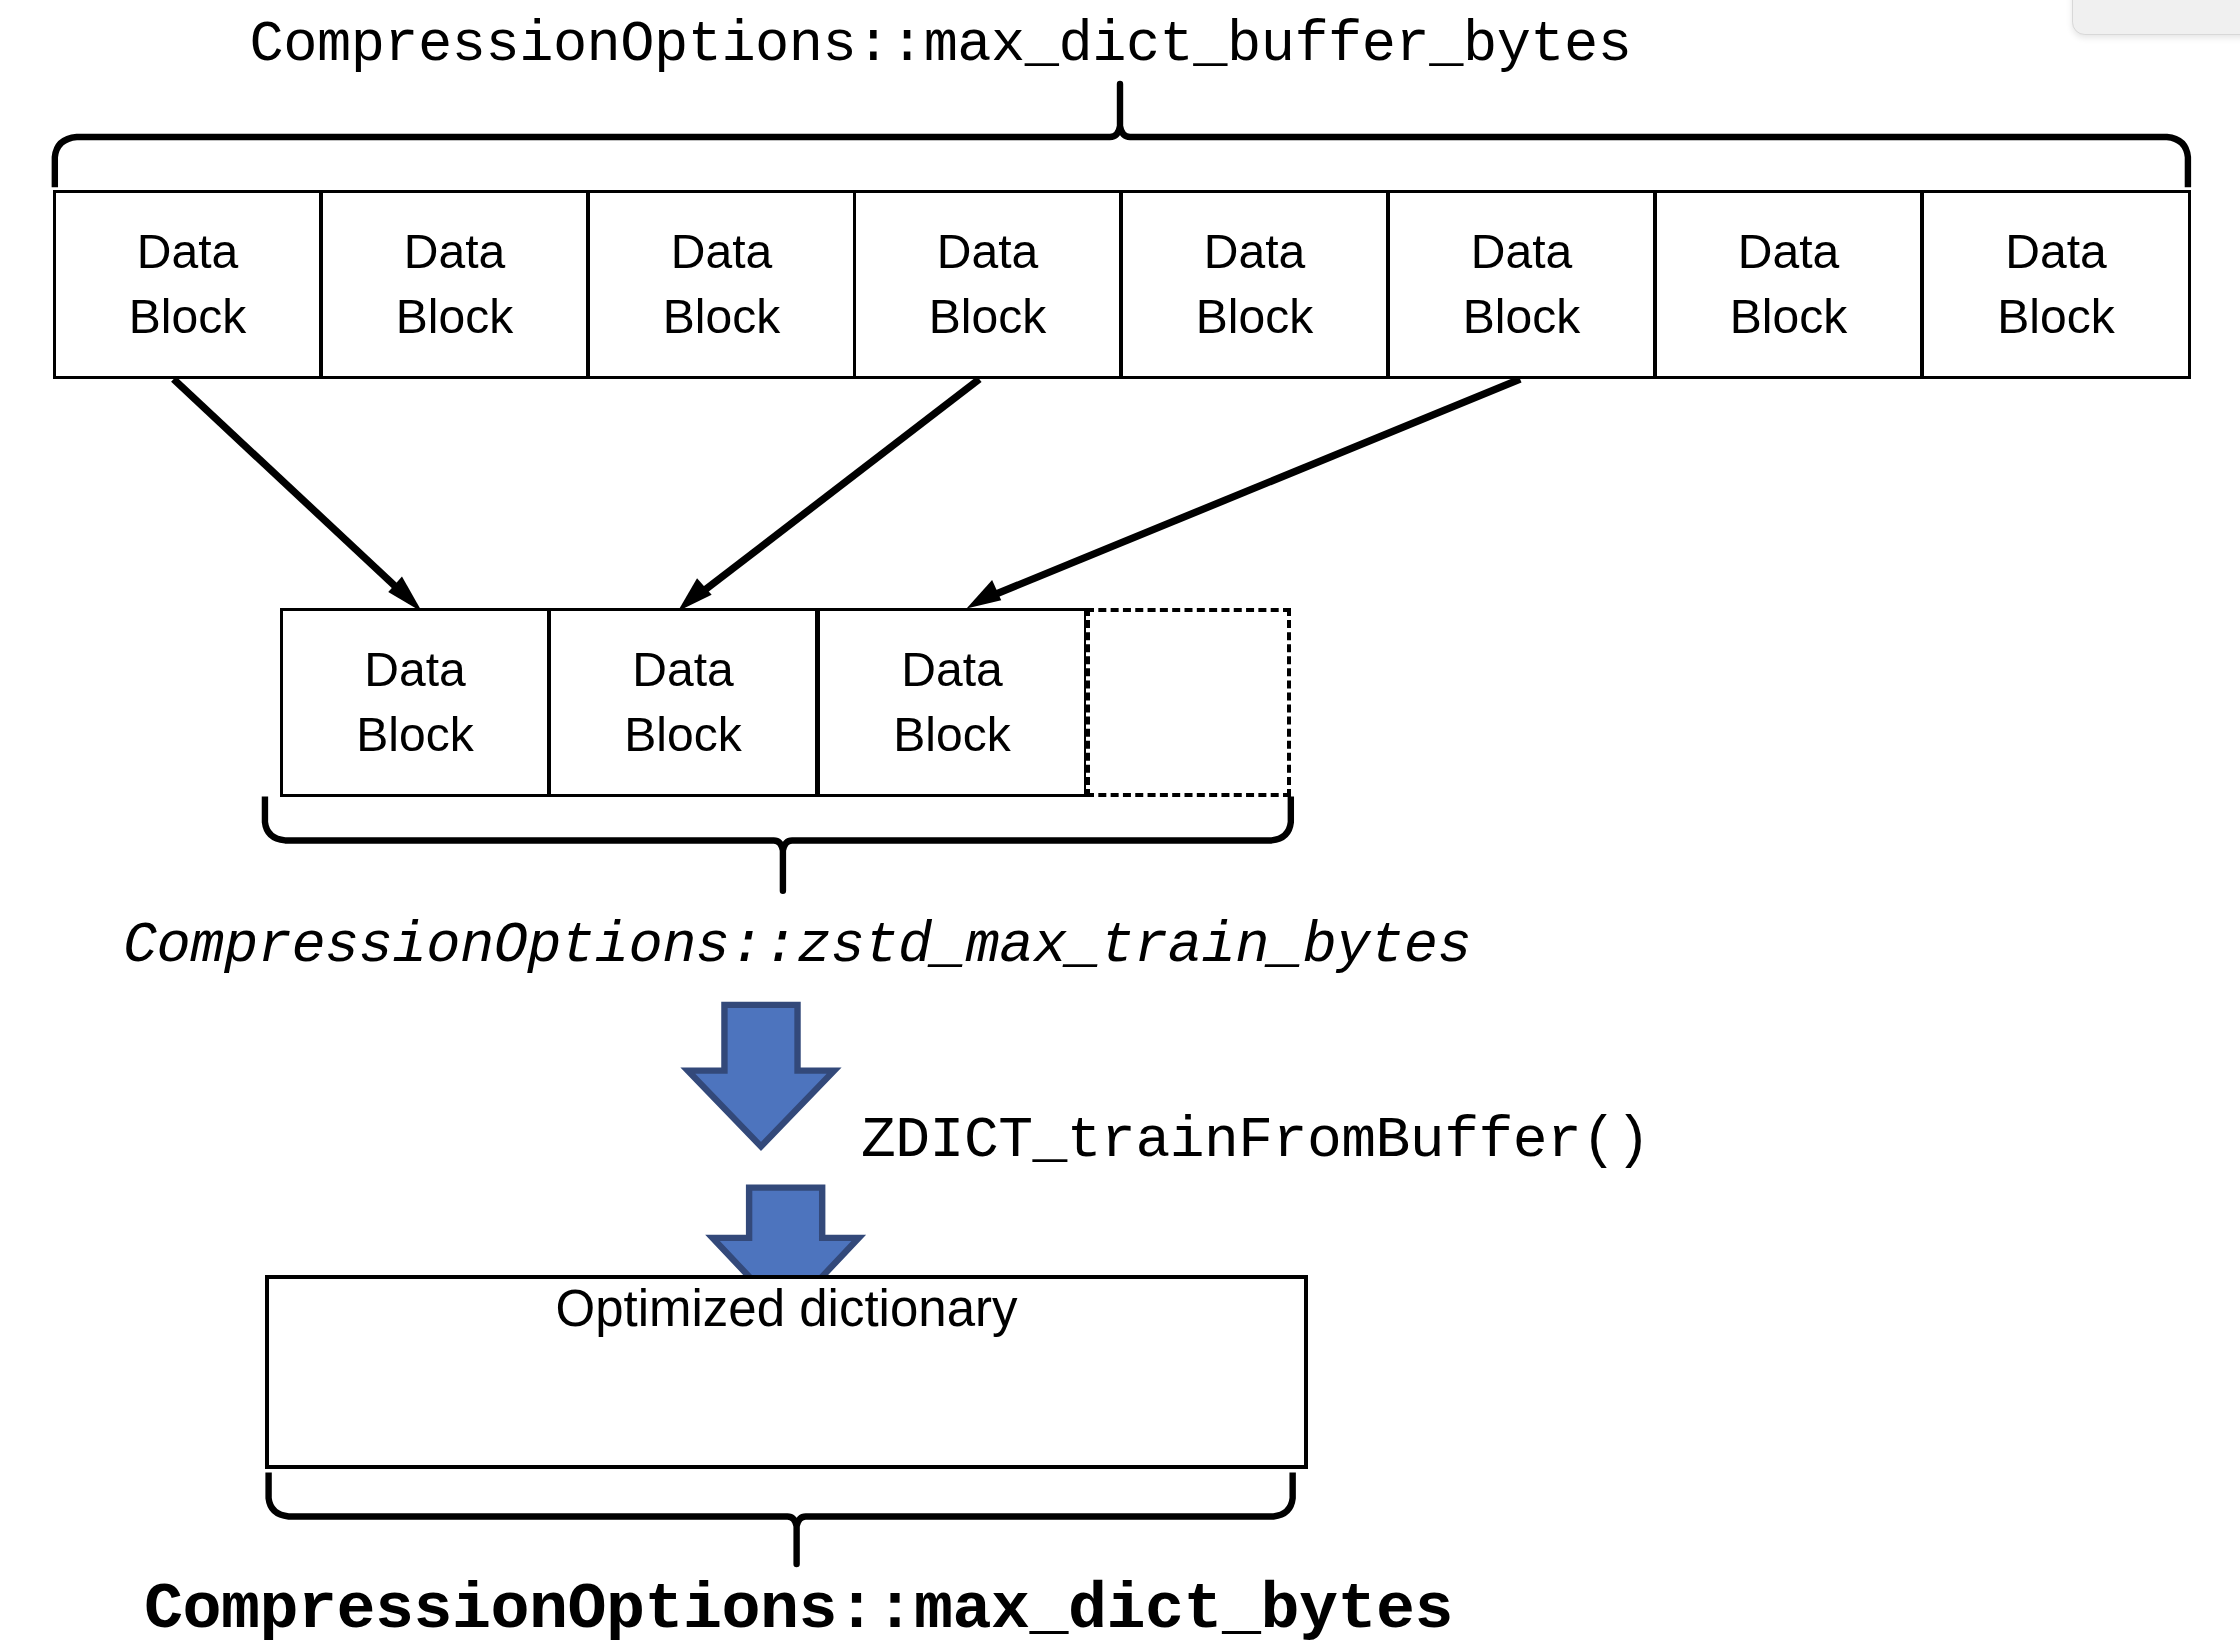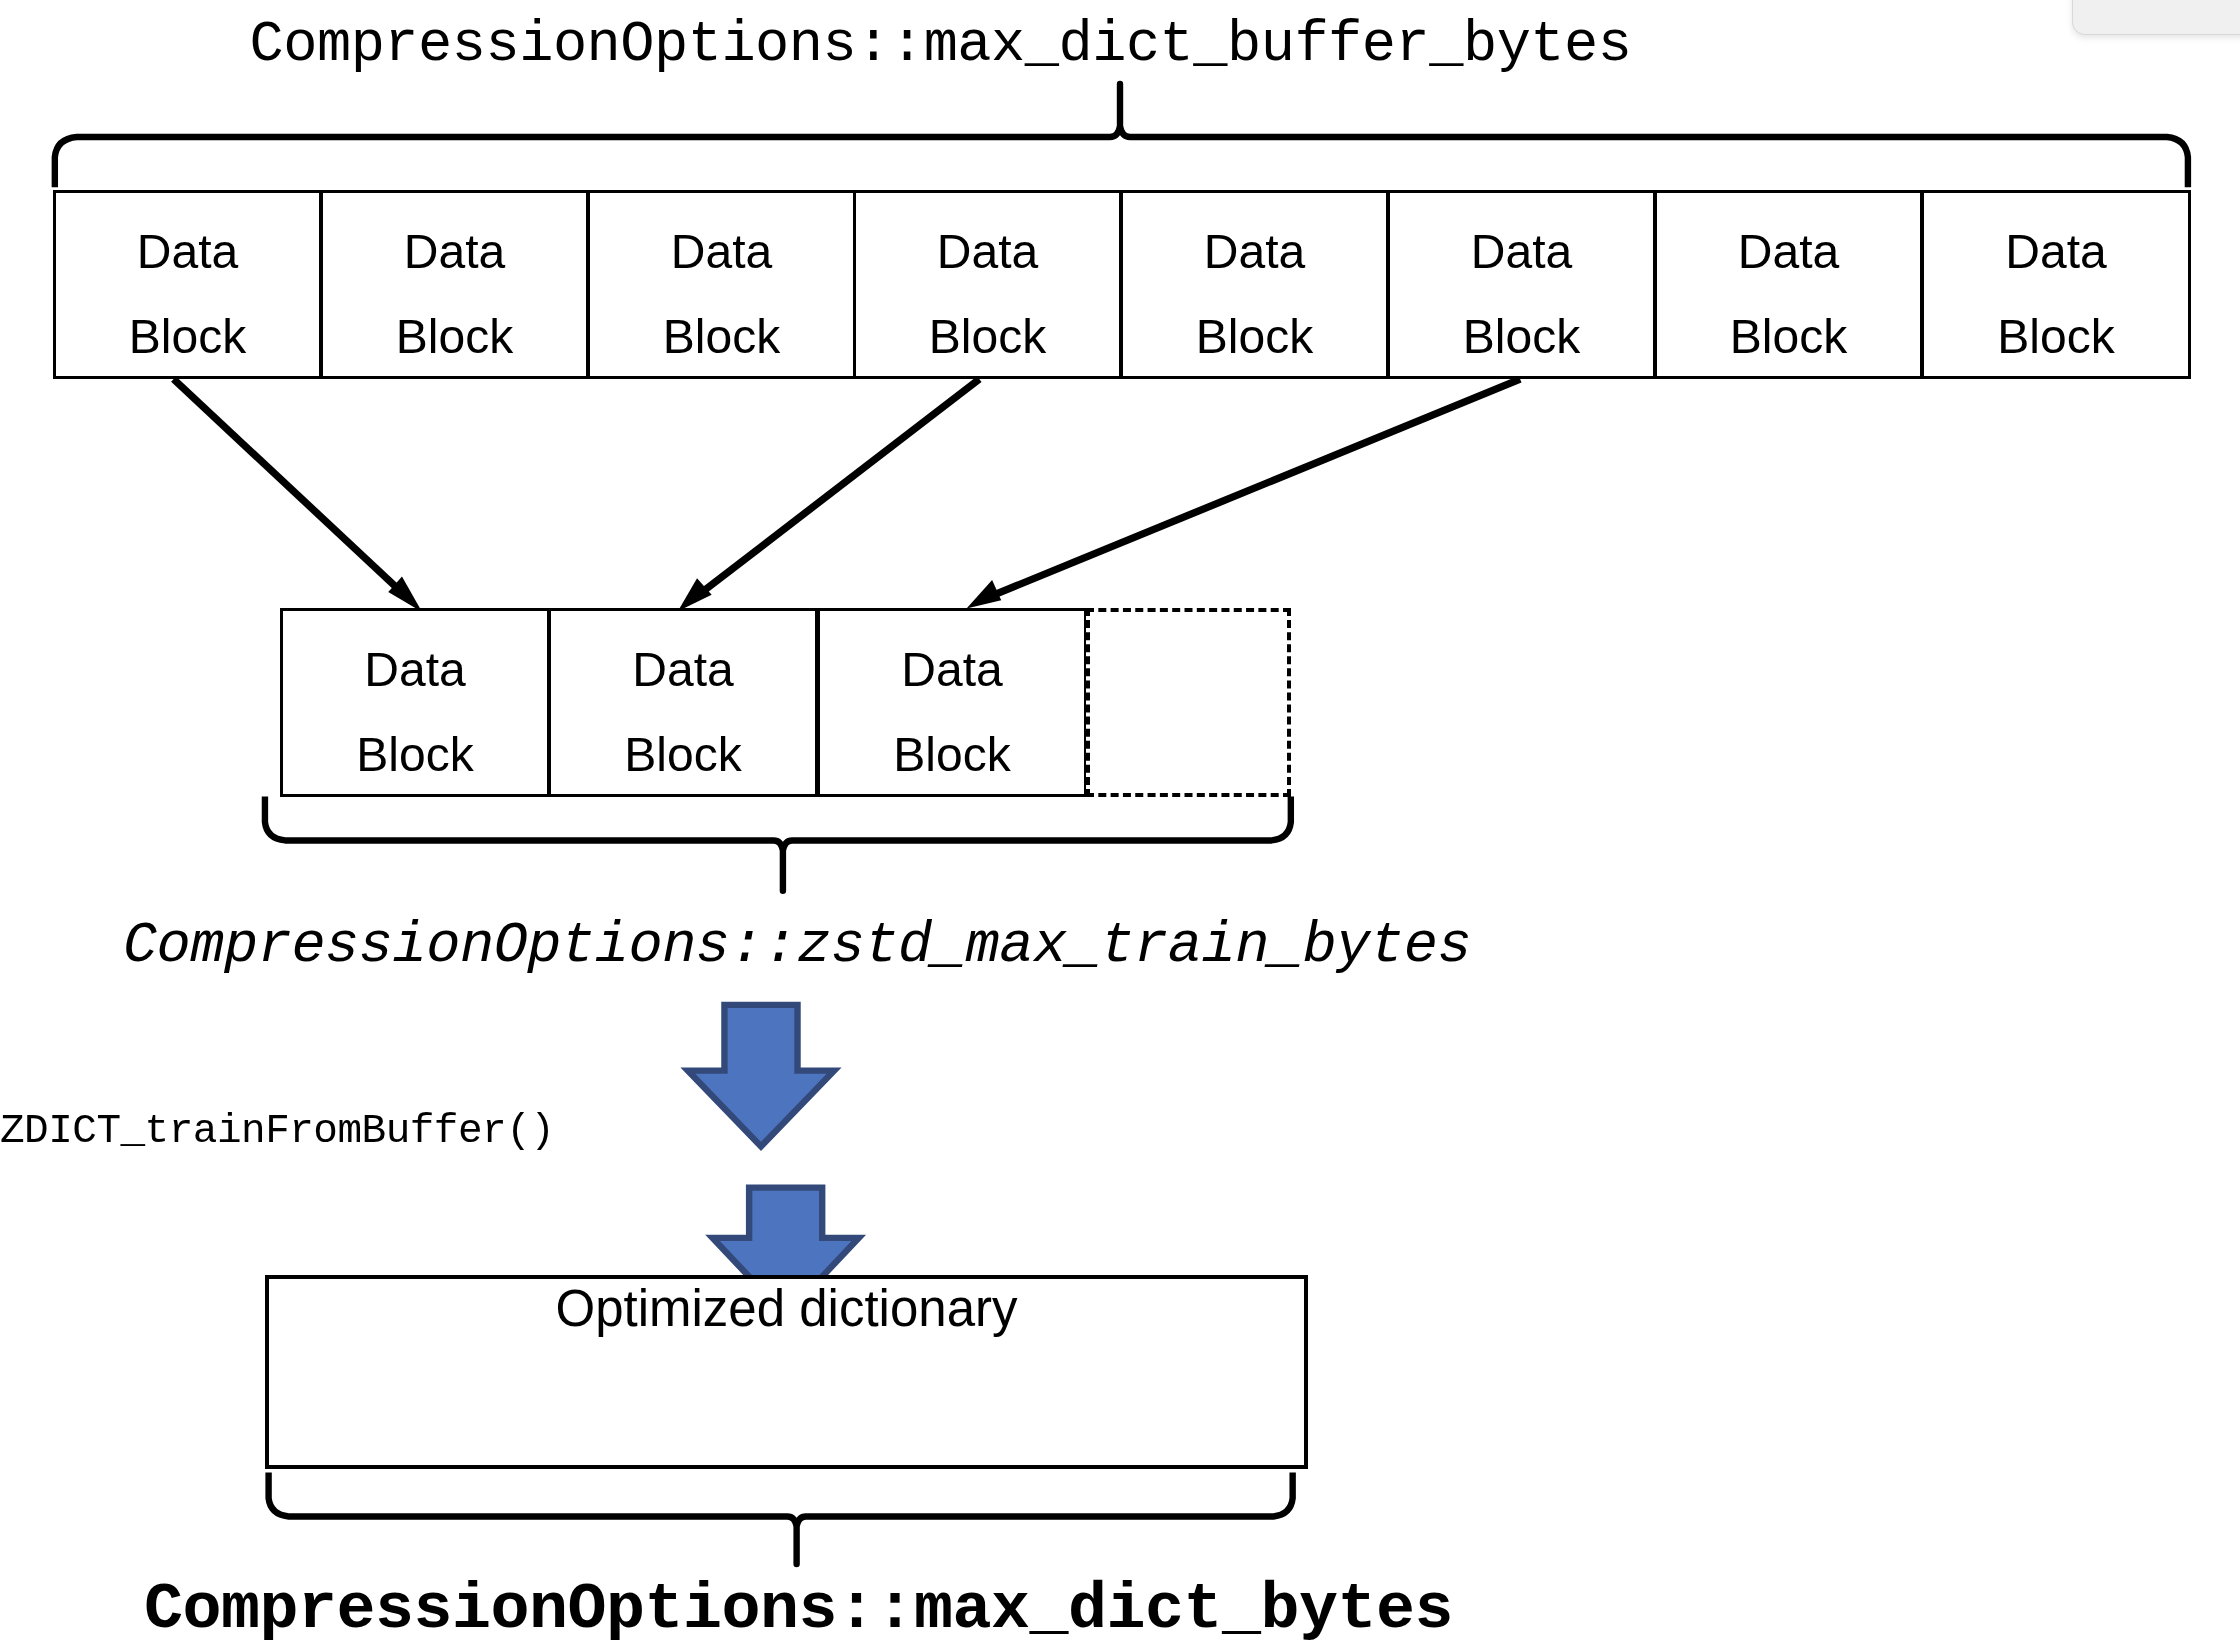--- a/index.html
+++ b/index.html
@@ -39,22 +39,23 @@
   #label-zstd-max-train-bytes {
     left: 12px; top: 914px;
     width: 1570px;
     text-align: center;
     font-size: 57px;
     font-style: italic;
   }
   #label-zdict-train {
     left: 0; top: 1108px;
     width: 1614px;
-    text-align: left;
-    font-size: 41px;
+    text-align: right;
+    font-size: 58px;
+    padding-left: 36px;
   }
   #label-max-dict-bytes {
     left: 0; top: 1573px;
     width: 1597px;
     text-align: center;
     font-size: 65px;
     font-weight: bold;
   }
   
   .block-row {
@@ -75,21 +76,21 @@
     line-height: 1.34;
   }
   #row-top .data-block {
     font-size: 48px;
     border-width: 3.7px;
   }
   #row-mid .data-block {
     font-size: 48px;
     border-width: 3.7px;
   }
-  .data-block span { display: block; margin-top: 20px; }
+  .data-block span { display: block; }
   .dashed-block {
     position: absolute;
     box-sizing: border-box;
     border: 4.6px dashed #000000;
     background: #ffffff;
   }
   
   #optimized-dictionary-box {
     position: absolute;
     left: 265px;

